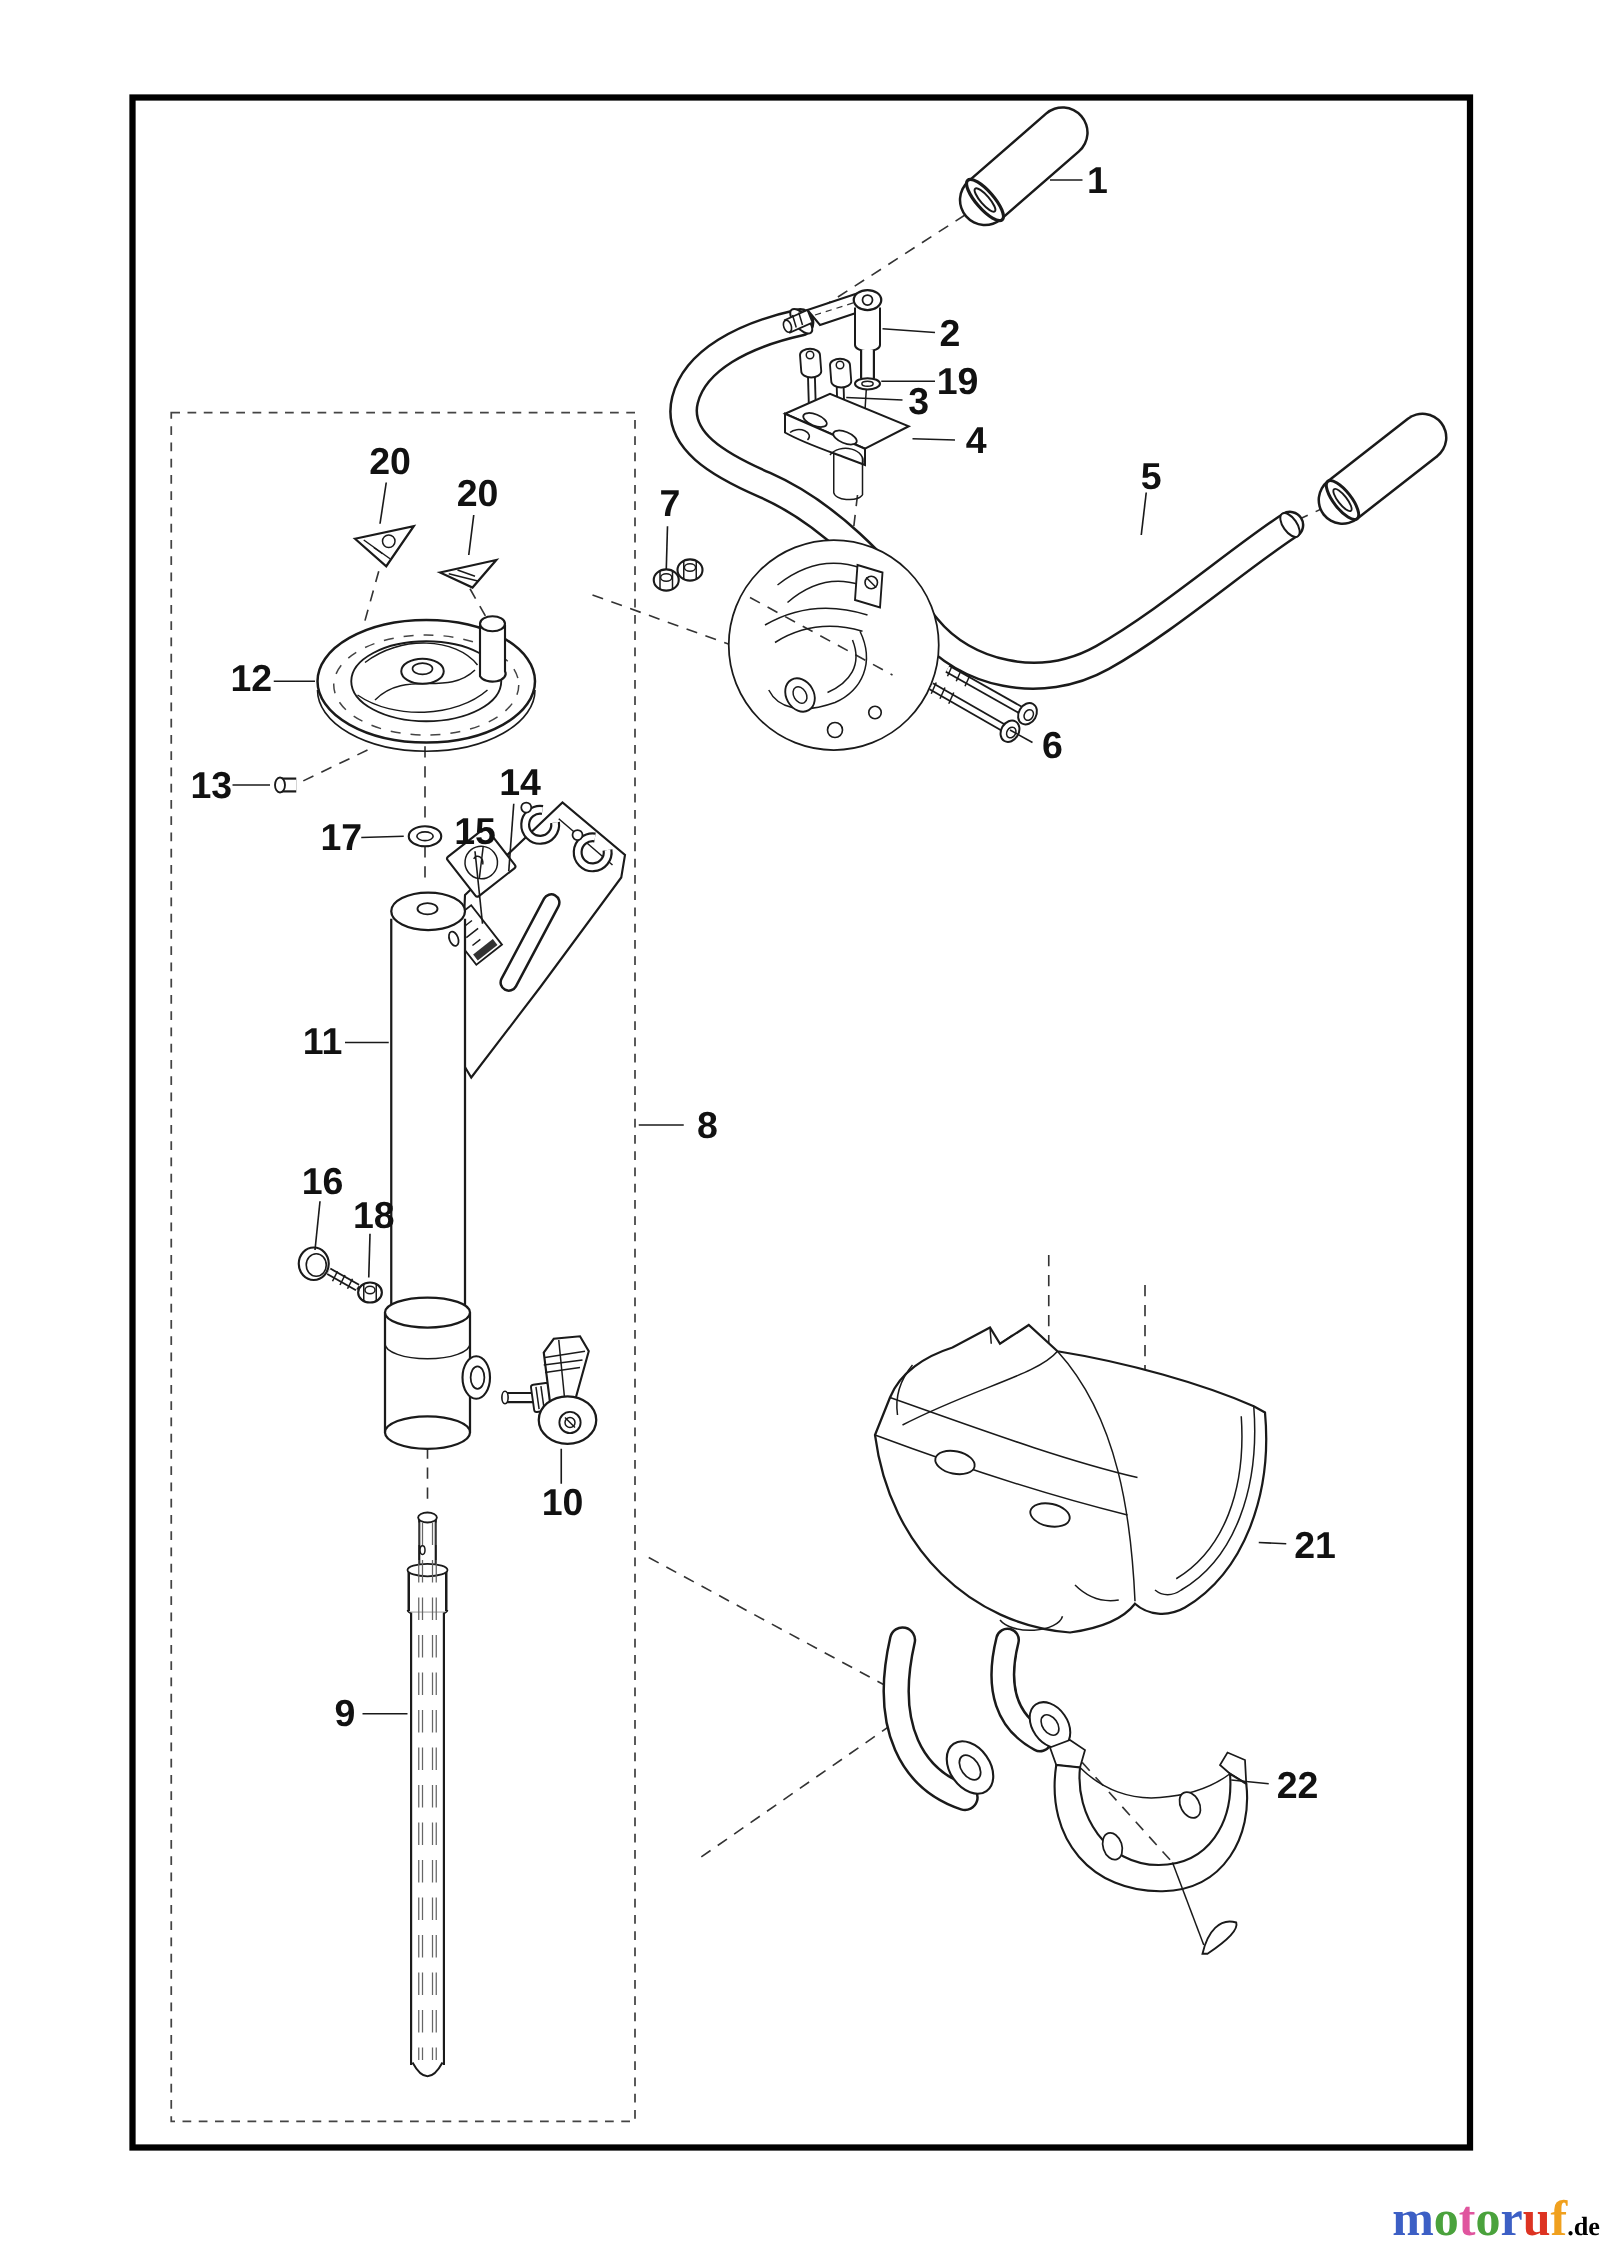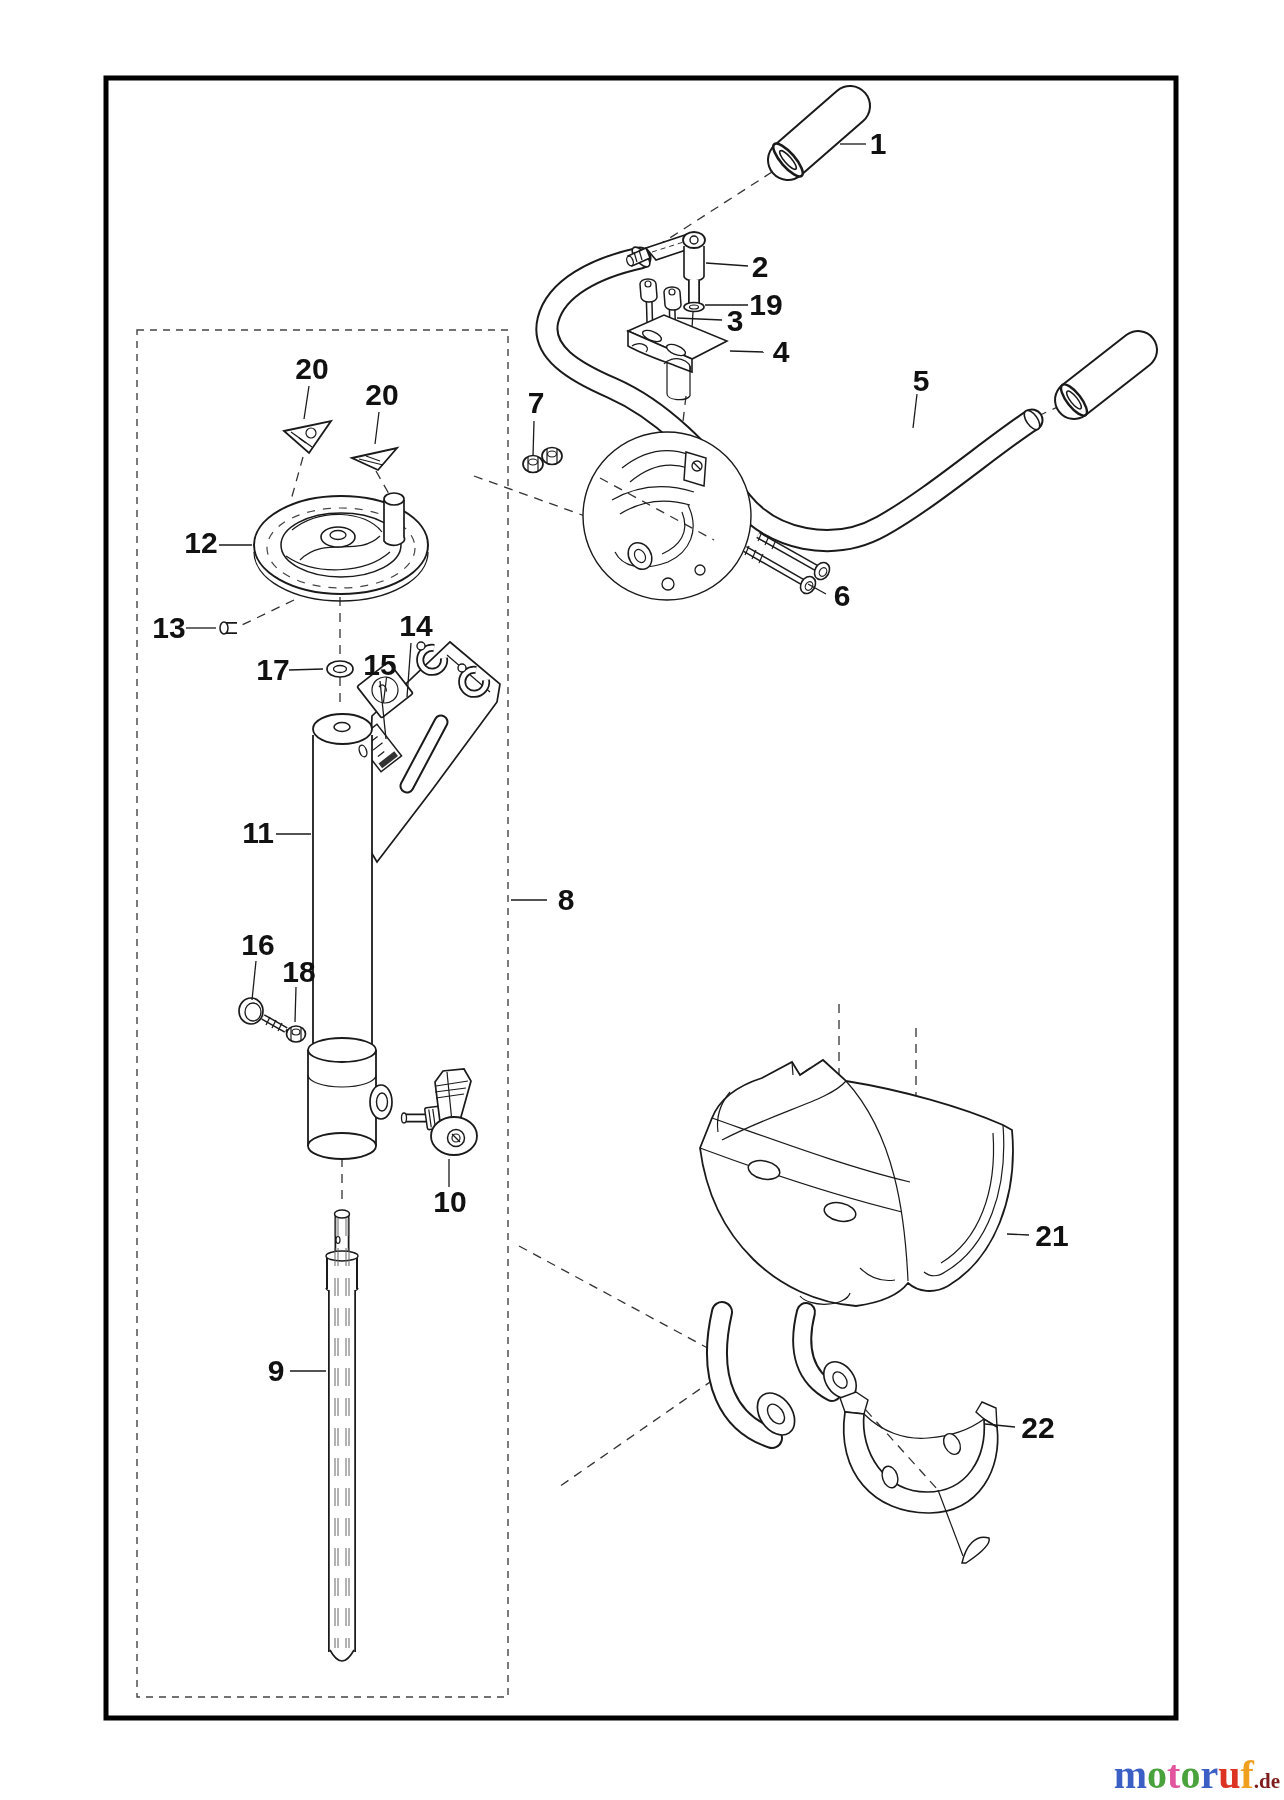--- a/index.html
+++ b/index.html
@@ -7,21 +7,21 @@
   svg{position:absolute;left:0;top:0;}
   .co{font:700 30px "Liberation Sans",sans-serif;fill:#111;}
   .ln{stroke:#1a1a1a;stroke-width:1.3;fill:none;}
   .dash{stroke:#333;stroke-width:1.3;fill:none;stroke-dasharray:9 7;}
   .thin{stroke:#1a1a1a;stroke-width:1.2;fill:none;}
   .o{stroke:#1a1a1a;fill:#fff;}
   .logo{position:absolute;right:4px;bottom:2px;font-family:"Liberation Serif",serif;font-weight:700;font-size:40px;letter-spacing:0px;white-space:nowrap;}
   .logo span{display:inline-block;}
   .l0{color:#3c5fc5}.l1{color:#4aa23c}.l2{color:#e0559e}.l3{color:#4aa23c}
   .l4{color:#3c5fc5}.l5{color:#dd3322}.l6{color:#f0a01e}
-  .lde{color:#7f1d1d;font-size:21px;font-weight:700;}
+  .lde{color:#000000;font-size:21px;font-weight:700;}
 </style>
 </head>
 <body>
 
 <svg width="1284" height="1800" viewBox="0 0 1284 1800">
 
   <rect x="106" y="78" width="1070" height="1640" fill="#fff" stroke="#000" stroke-width="5"></rect>
 
   <rect x="137" y="330" width="371" height="1367" fill="none" stroke="#444" stroke-width="1.4" stroke-dasharray="7 6"></rect>
 

